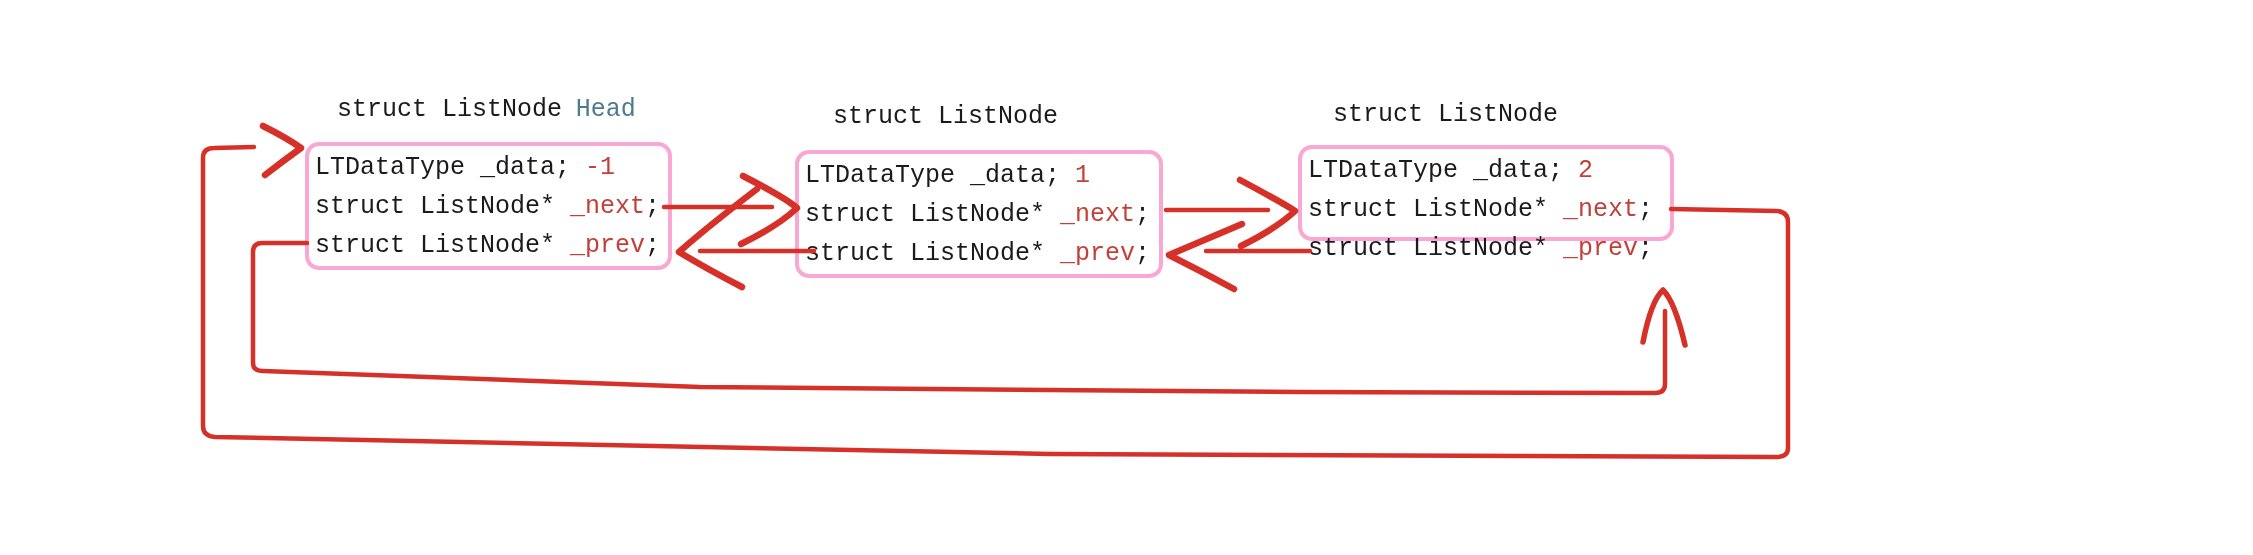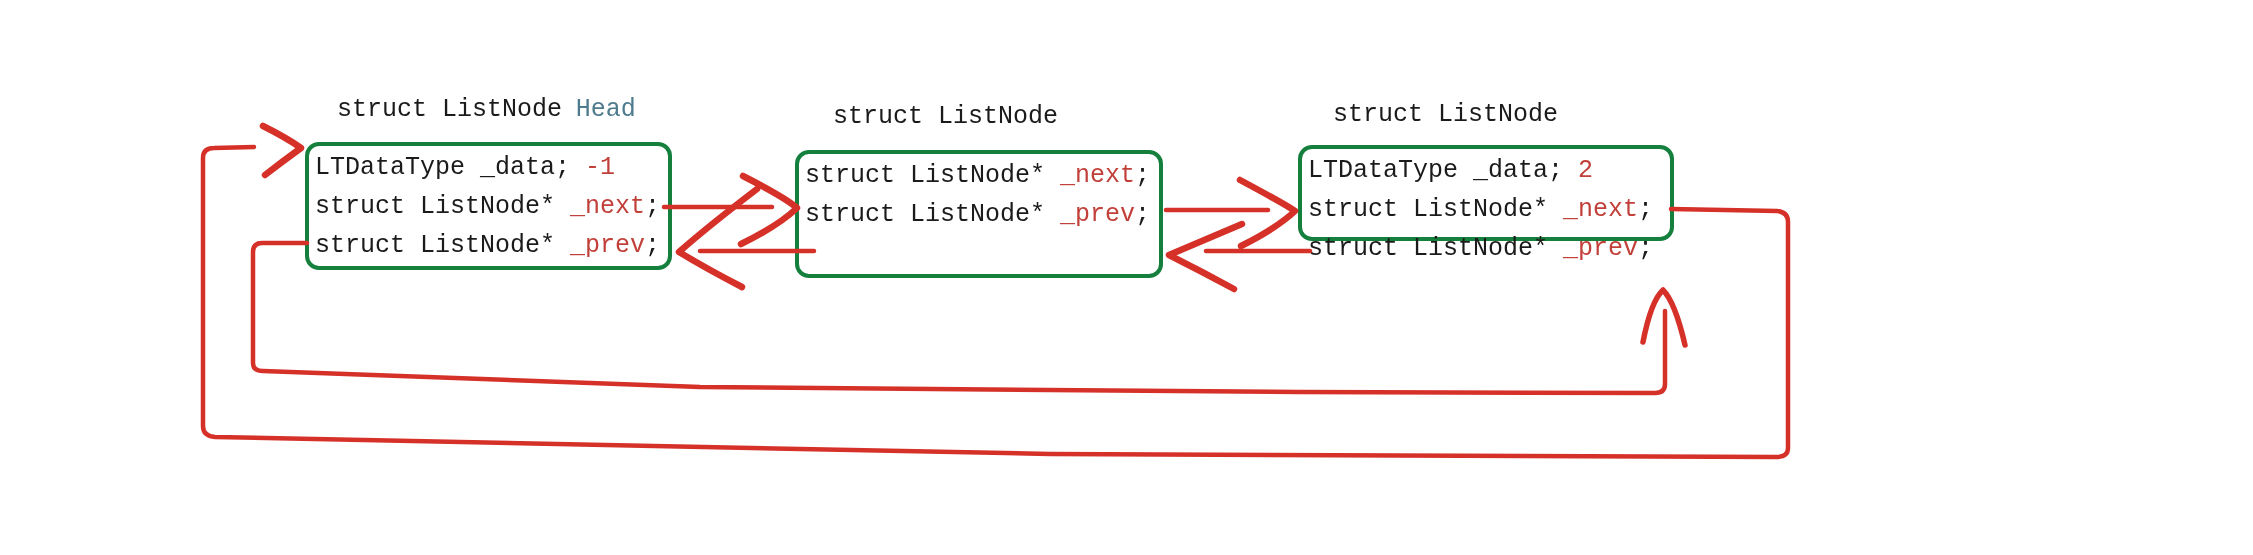--- a/index.html
+++ b/index.html
@@ -23,21 +23,21 @@
     position:absolute;
     font-size:25px;
     line-height:28px;
     white-space:pre;
     color:var(--ink);
   }
   .node-title .tag{color:var(--head-teal);margin-left:0.55em;}
   .node-box{
     position:absolute;
     background:var(--paper);
-    border:4px solid #15803d;
+    border:4px solid #f9a8d4;
     border-radius:14px;
     padding:2px 0 0 6px;
     box-sizing:border-box;
   }
   .row{
     font-size:25px;
     line-height:39px;
     white-space:pre;
   }
   .row .hl{color:var(--value-red);}
@@ -65,20 +65,21 @@
     <div class="node-box" style="left:0;top:46px;width:367px;height:128px;">
       <div class="row"><span>LTDataType _data; </span><span class="hl">-1</span><span></span></div>
       <div class="row"><span>struct ListNode* </span><span class="hl">_next</span><span>;</span></div>
       <div class="row"><span>struct ListNode* </span><span class="hl">_prev</span><span>;</span></div>
     </div>
   </div>
 
   <div class="node" style="left:795px;top:103px;">
     <div class="node-title" style="left:38px;top:0;"><span>struct ListNode</span></div>
     <div class="node-box" style="left:0;top:47px;width:368px;height:128px;">
+      <div class="row"><span>LTDataType _data; </span><span class="hl">1</span><span></span></div>
       <div class="row"><span>struct ListNode* </span><span class="hl">_next</span><span>;</span></div>
       <div class="row"><span>struct ListNode* </span><span class="hl">_prev</span><span>;</span></div>
     </div>
   </div>
 
   <div class="node" style="left:1298px;top:101px;">
     <div class="node-title" style="left:35px;top:0;"><span>struct ListNode</span></div>
     <div class="node-box" style="left:0;top:44px;width:376px;height:96px;">
       <div class="row"><span>LTDataType _data; </span><span class="hl">2</span><span></span></div>
       <div class="row"><span>struct ListNode* </span><span class="hl">_next</span><span>;</span></div>

